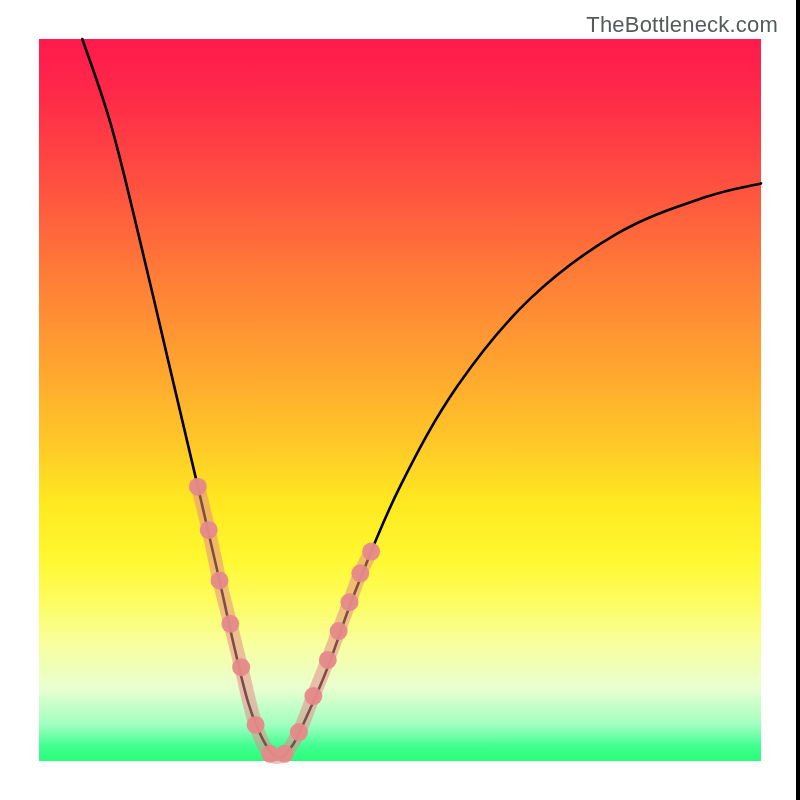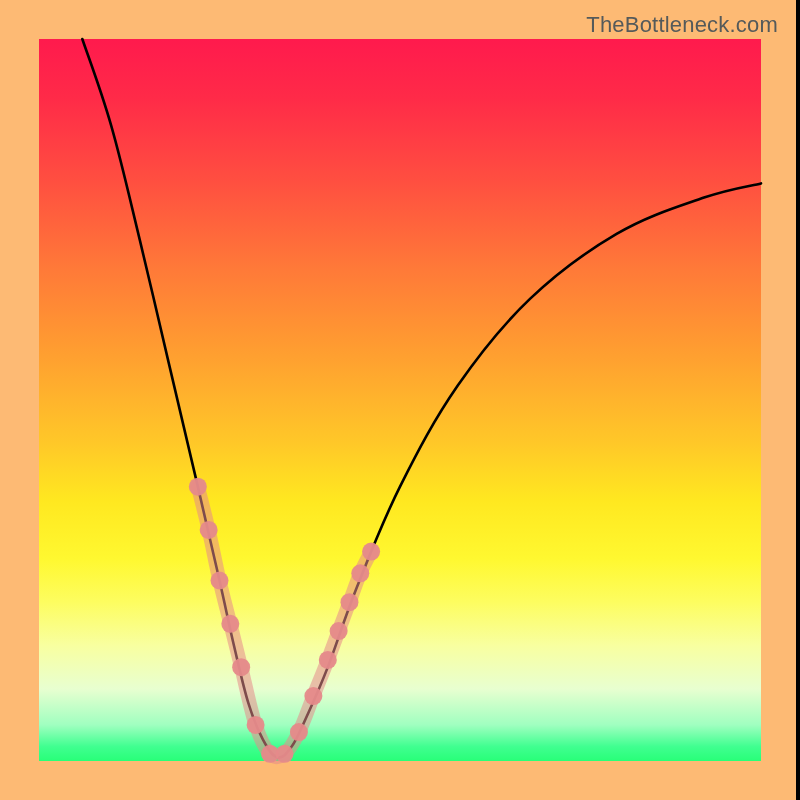--- a/index.html
+++ b/index.html
@@ -1,21 +1,21 @@
 <!DOCTYPE html>
 <html><head>
 <meta charset="utf-8">
 <style>
   * { margin: 0; padding: 0; box-sizing: border-box; }
   html, body { width: 800px; height: 800px; overflow: hidden; background: #000; }
   .canvas {
     position: relative;
     width: 796px;
     height: 800px;
-    background: #fdba74;
+    background: #ffffff;
   }
   .gradient-area {
     position: absolute;
     left: 39px;
     top: 39px;
     width: 722px;
     height: 722px;
     background: linear-gradient(to bottom,
       #ff1a4d 0%,
       #ff2a48 8%,

